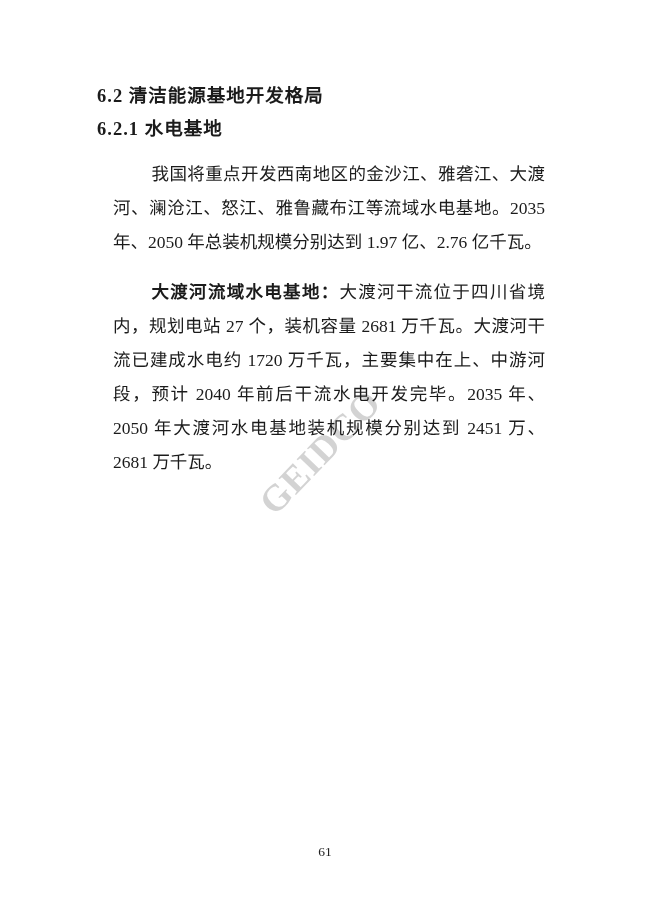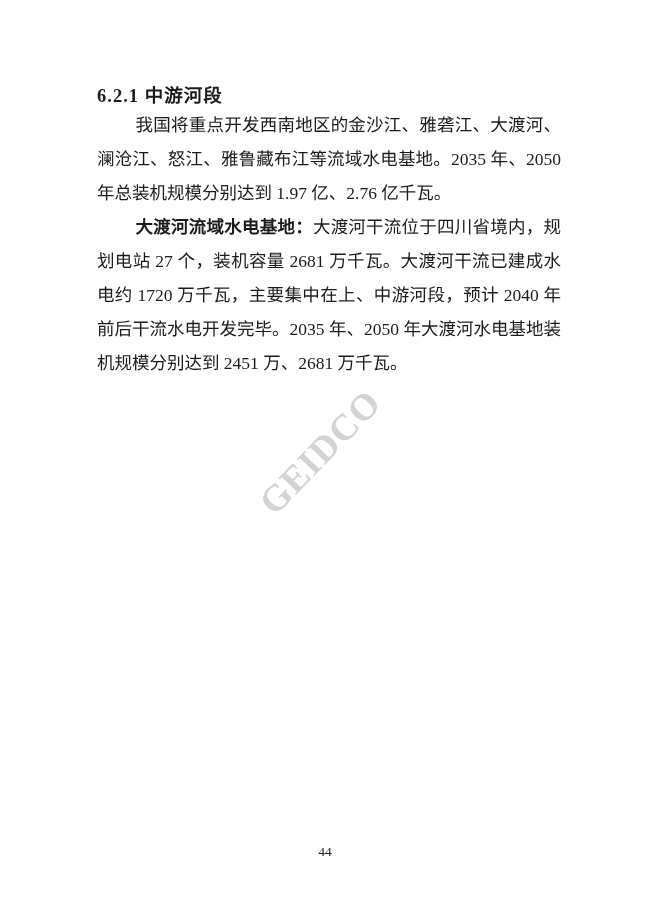--- a/index.html
+++ b/index.html
@@ -52,21 +52,21 @@
   .h-subsection {
     font-size: 18.5px;
     font-weight: bold;
     line-height: 24px;
     margin: 0;
     letter-spacing: 1px;
   }
   .body-para {
     font-size: 17.5px;
     line-height: 34px;
-    margin: 0;
+    margin: 16px;
     text-align: justify;
     text-justify: inter-character;
     text-align-last: left;
     text-indent: 2.2em;
     word-break: normal;
   }
   .lead {
     font-weight: bold;
   }
   .page-number {
@@ -82,27 +82,28 @@
 </style>
 </head>
 <body>
 
 <div class="page">
 
   <div class="watermark">GEIDCO</div>
 
   <div class="content">
 
+    <h1 class="h-section">6.2 清洁能源基地开发格局</h1>
 
-    <h2 class="h-subsection">6.2.1 中游河段</h2>
+    <h2 class="h-subsection">6.2.1 水电基地</h2>
 
     <p class="body-para"><span class="lead"></span><span>我国将重点开发西南地区的金沙江、雅砻江、大渡河、澜沧江、怒江、雅鲁藏布江等流域水电基地。2035 年、2050 年总装机规模分别达到 1.97 亿、2.76 亿千瓦。</span></p>
 
 
 
     <p class="body-para"><span class="lead">大渡河流域水电基地：</span><span>大渡河干流位于四川省境内，规划电站 27 个，装机容量 2681 万千瓦。大渡河干流已建成水电约 1720 万千瓦，主要集中在上、中游河段，预计 2040 年前后干流水电开发完毕。2035 年、2050 年大渡河水电基地装机规模分别达到 2451 万、2681 万千瓦。</span></p>
 
 
   </div>
 
-  <div class="page-number">44</div>
+  <div class="page-number">61</div>
 
 </div>
 
 </body></html>

